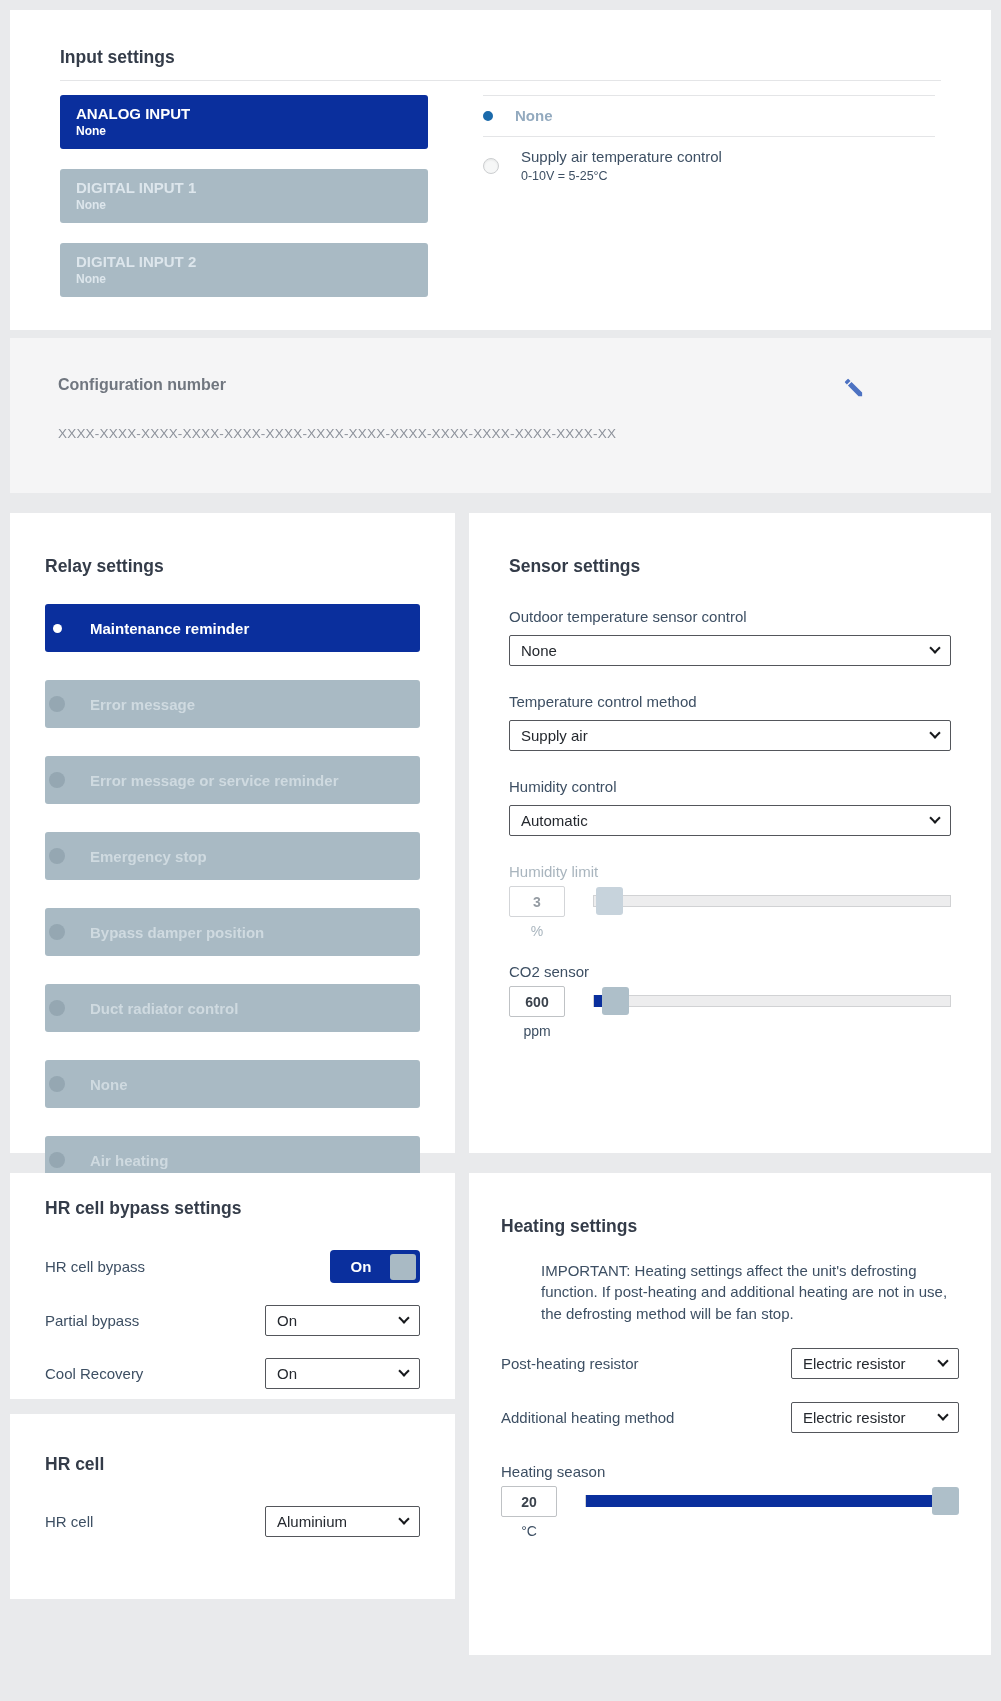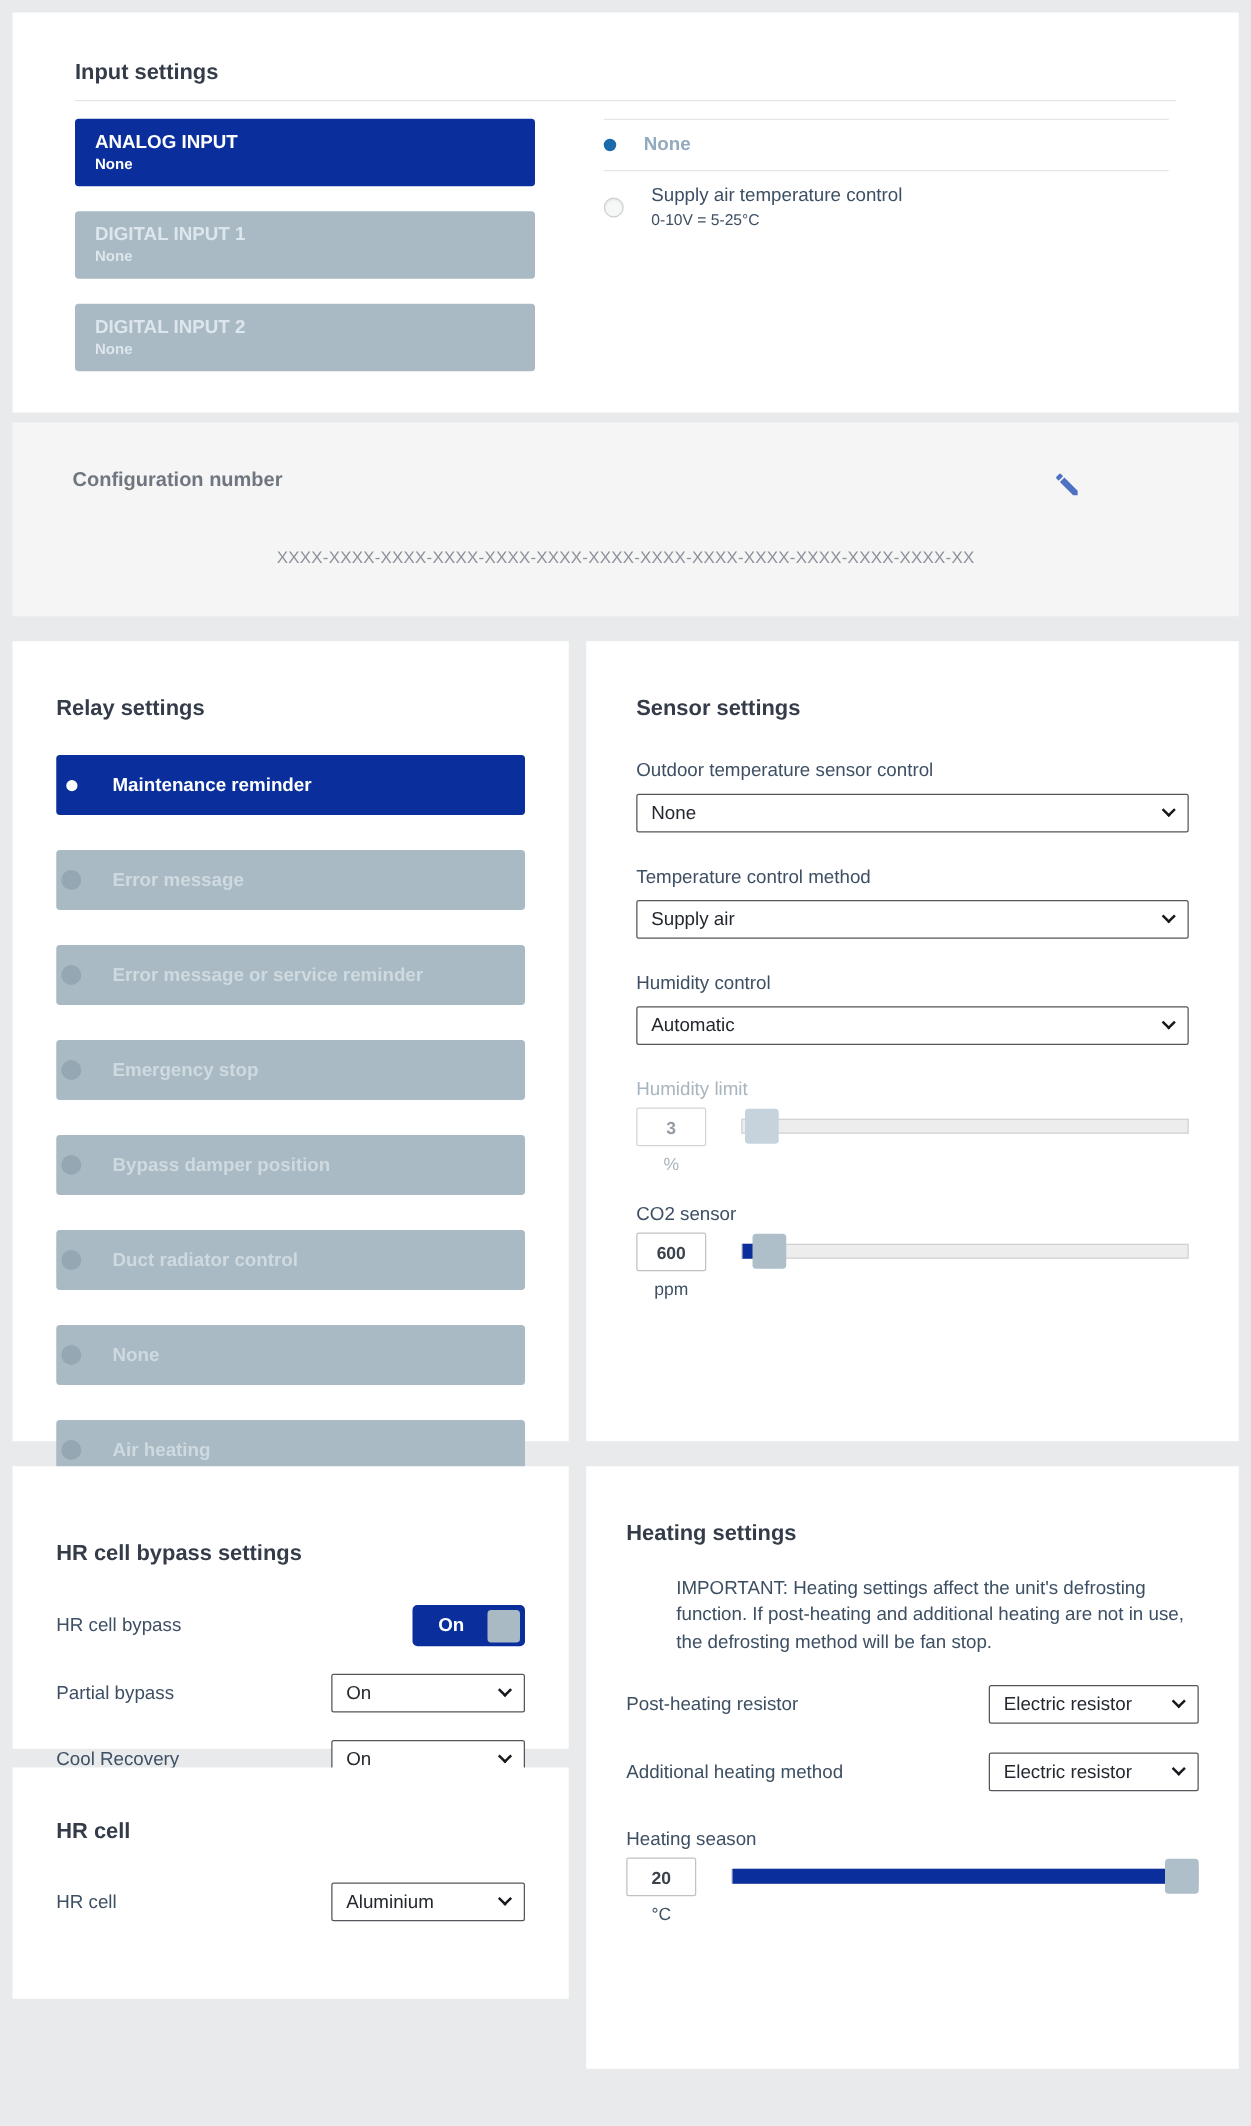--- a/index.html
+++ b/index.html
@@ -29,21 +29,21 @@
   .opt-label { font-size:15px; color:#3d4f63; line-height:20px; }
   .opt-label.sel-label { font-weight:700; color:#93aabf; }
   .opt-sub { font-size:12.5px; color:#3d4f63; margin-top:2px; line-height:15px; }
 
   
   .config-panel { background:#f5f5f6; height:155px; padding:38px 48px; margin-bottom:20px; }
   .config-head { display:flex; justify-content:space-between; align-items:flex-start; }
   .config-title { font-size:16px; font-weight:700; color:#70767f; }
   .pencil-btn { cursor:pointer; line-height:0; margin-right:78px; }
   .pencil-btn svg { width:23px; height:23px; transform:scaleX(-1); }
-  .config-value { text-align:center; margin-top:39px; color:#8d929b; font-size:13.5px; letter-spacing:.2px; }
+  .config-value { text-align:left; margin-top:27px; color:#8d929b; font-size:13.5px; letter-spacing:.2px; }
 
   
   .row { display:flex; gap:14px; margin-bottom:20px; align-items:flex-start; }
   .col-left { width:445px; flex:0 0 auto; display:flex; flex-direction:column; gap:15px; }
 
   
   .relay-panel { width:445px; flex:0 0 auto; height:640px; padding:43px 35px; }
   .relay-list { margin-top:27px; }
   .relay-item { height:48px; border-radius:3px; margin-bottom:28px; display:flex; align-items:center; padding-left:4px; cursor:pointer; background:#a9bac4; }
   .bullet-box { width:16px; height:16px; margin-right:25px; display:flex; align-items:center; justify-content:center; flex:0 0 auto; }
@@ -66,21 +66,21 @@
   .slider { flex:1; margin-left:28px; position:relative; height:31px; cursor:pointer; }
   .track { position:absolute; left:0; right:0; top:9px; height:12px; background:#ededee; border:1px solid #d1d2d4; }
   .fill { position:absolute; top:9px; height:12px; background:#0a2f9d; }
   .thumb { position:absolute; top:1px; width:27px; height:28px; background:#aebfc9; border-radius:3px; cursor:grab; }
   .slider-group.disabled .field-label { color:#a9b5be; }
   .slider-group.disabled .val-box { border-color:#d3d5d8; color:#959ca3; }
   .slider-group.disabled .unit { color:#a9b5be; }
   .slider-group.disabled .thumb { background:#c7d3dc; }
 
   
-  .bypass-panel { height:226px; padding:59px 35px; }
+  .bypass-panel { height:226px; padding:25px 35px; }
   .hrcell-panel { height:185px; padding:40px 35px; }
   .heating-panel { flex:1; height:482px; padding:43px 32px; }
   .setting-row { display:flex; justify-content:space-between; align-items:center; margin-top:22px; }
   .setting-row.first { margin-top:31px; }
   .setting-label { font-size:15px; color:#3d4f63; }
   .select.w155 { width:155px; flex:0 0 auto; }
   .select.w168 { width:168px; flex:0 0 auto; }
   .toggle { width:90px; height:33px; background:#0a2f9d; border-radius:4px; position:relative; display:flex; align-items:center; cursor:pointer; flex:0 0 auto; }
   .toggle-text { flex:1; text-align:center; padding-right:28px; color:#fff; font-weight:700; font-size:15px; }
   .knob { position:absolute; right:4px; top:50%; transform:translateY(-50%); width:26px; height:26px; background:#a9bac4; border-radius:3px; }

